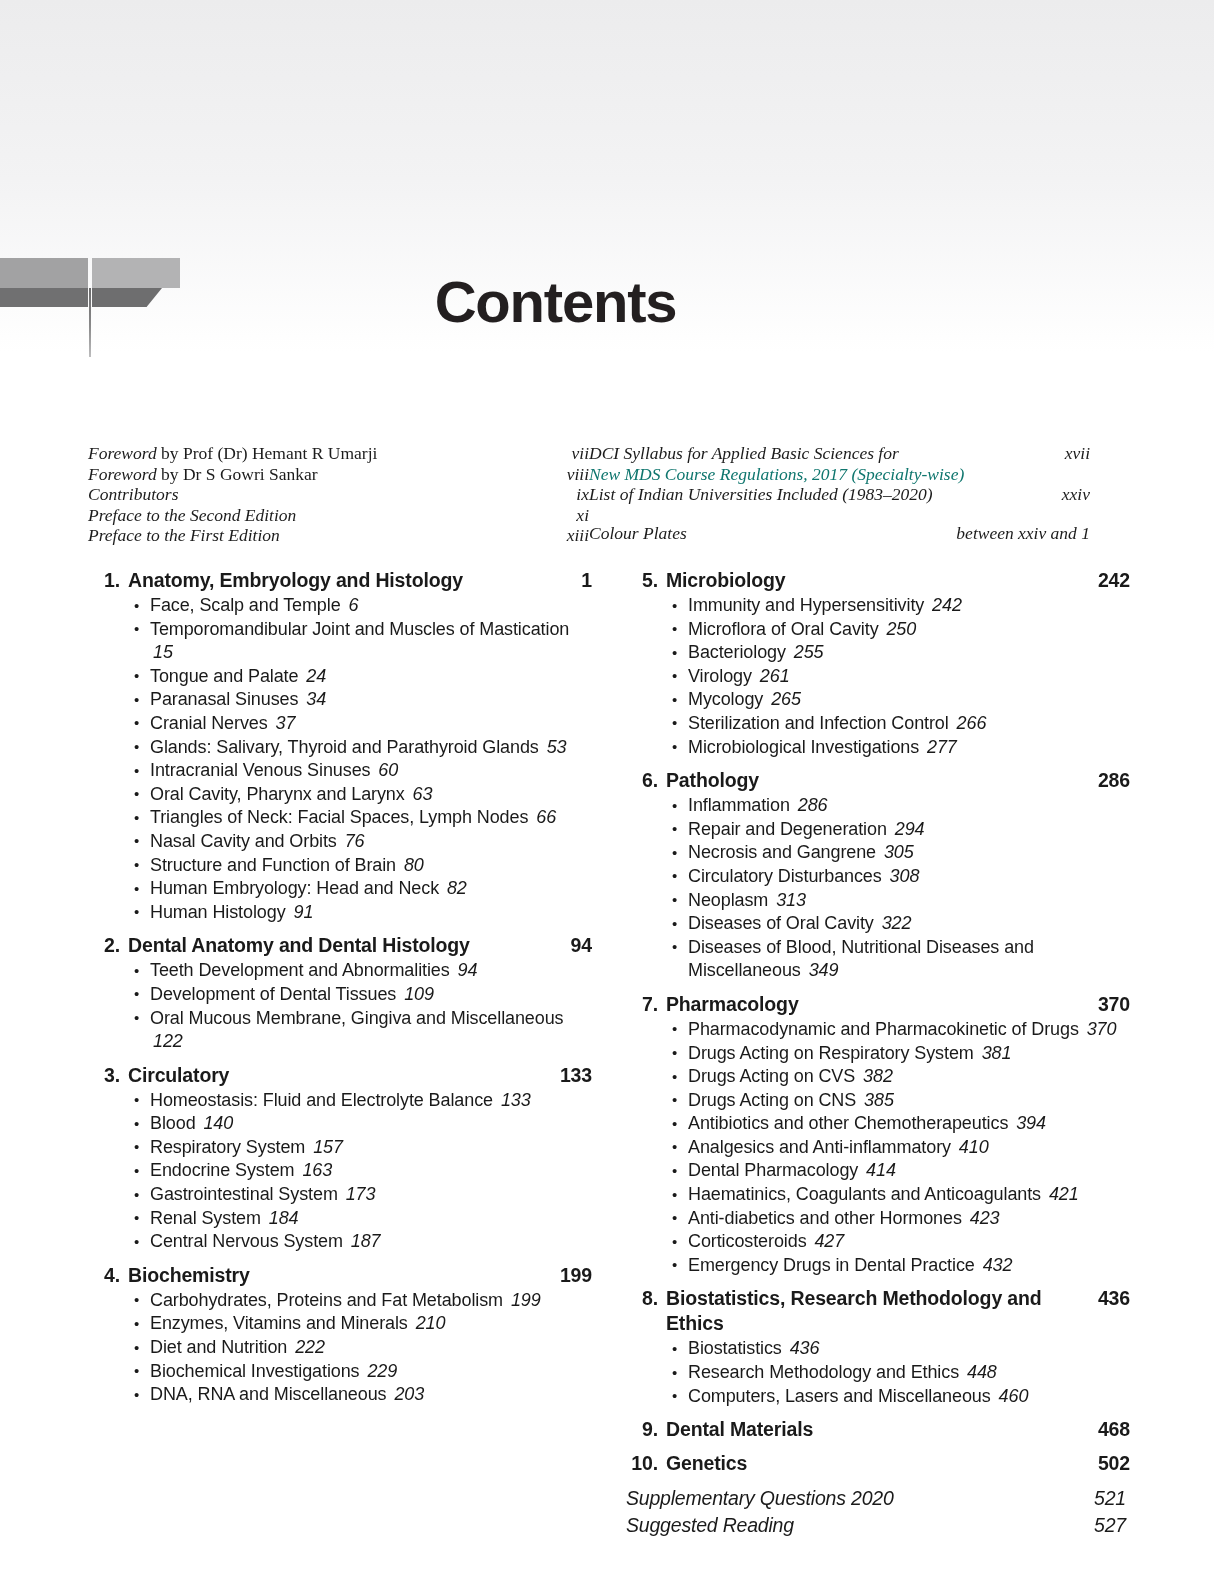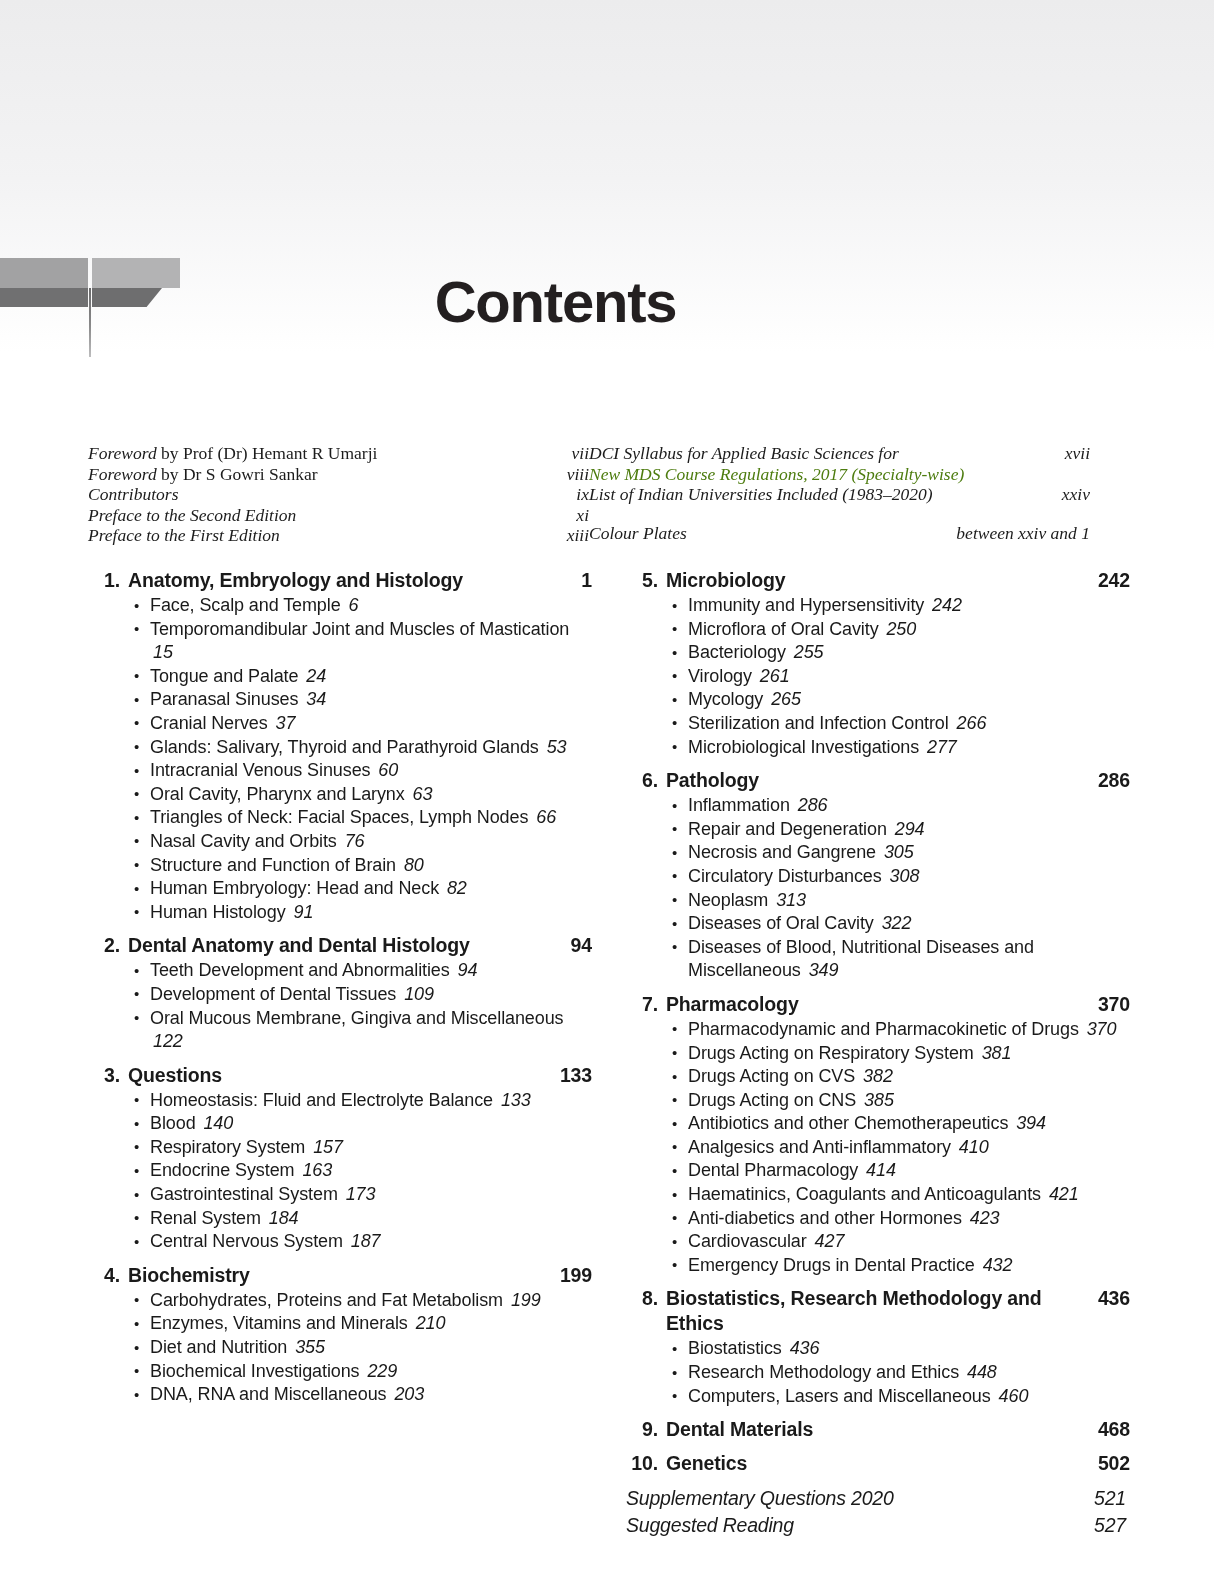--- a/index.html
+++ b/index.html
@@ -114,21 +114,21 @@
     flex: 0 0 auto;
     padding-left: 14px;
     white-space: nowrap;
     text-align: right;
   }
   .fm-cont {
     display: block;
     font-size: 17.5px;
     font-style: italic;
     line-height: 20px;
-    color: #4d7c0f;
+    color: #0f766e;
   }
 
   
   .toc {
     position: absolute;
     left: 88px;
     top: 568px;
     width: 1042px;
     display: flex;
     gap: 34px;
@@ -293,21 +293,21 @@
         </div>
         <ul class="topics">
           <li class="topic"><span>Teeth Development and Abnormalities</span> <span class="pg">94</span></li>
           <li class="topic"><span>Development of Dental Tissues</span> <span class="pg">109</span></li>
           <li class="topic"><span>Oral Mucous Membrane, Gingiva and Miscellaneous</span> <span class="pg">122</span></li>
         </ul>
       </div>
       <div class="chapter">
         <div class="chapter-head">
           <div class="ch-num">3.</div>
-          <div class="ch-title">Questions</div>
+          <div class="ch-title">Circulatory</div>
           <div class="ch-page">133</div>
         </div>
         <ul class="topics">
           <li class="topic"><span>Homeostasis: Fluid and Electrolyte Balance</span> <span class="pg">133</span></li>
           <li class="topic"><span>Blood</span> <span class="pg">140</span></li>
           <li class="topic"><span>Respiratory System</span> <span class="pg">157</span></li>
           <li class="topic"><span>Endocrine System</span> <span class="pg">163</span></li>
           <li class="topic"><span>Gastrointestinal System</span> <span class="pg">173</span></li>
           <li class="topic"><span>Renal System</span> <span class="pg">184</span></li>
           <li class="topic"><span>Central Nervous System</span> <span class="pg">187</span></li>
@@ -315,21 +315,21 @@
       </div>
       <div class="chapter">
         <div class="chapter-head">
           <div class="ch-num">4.</div>
           <div class="ch-title">Biochemistry</div>
           <div class="ch-page">199</div>
         </div>
         <ul class="topics">
           <li class="topic"><span>Carbohydrates, Proteins and Fat Metabolism</span> <span class="pg">199</span></li>
           <li class="topic"><span>Enzymes, Vitamins and Minerals</span> <span class="pg">210</span></li>
-          <li class="topic"><span>Diet and Nutrition</span> <span class="pg">355</span></li>
+          <li class="topic"><span>Diet and Nutrition</span> <span class="pg">222</span></li>
           <li class="topic"><span>Biochemical Investigations</span> <span class="pg">229</span></li>
           <li class="topic"><span>DNA, RNA and Miscellaneous</span> <span class="pg">203</span></li>
         </ul>
       </div>
     </div>
   <div class="toc-col" id="toc-right">
       <div class="chapter">
         <div class="chapter-head">
           <div class="ch-num">5.</div>
           <div class="ch-title">Microbiology</div>
@@ -370,21 +370,21 @@
         <ul class="topics">
           <li class="topic"><span>Pharmacodynamic and Pharmacokinetic of Drugs</span> <span class="pg">370</span></li>
           <li class="topic"><span>Drugs Acting on Respiratory System</span> <span class="pg">381</span></li>
           <li class="topic"><span>Drugs Acting on CVS</span> <span class="pg">382</span></li>
           <li class="topic"><span>Drugs Acting on CNS</span> <span class="pg">385</span></li>
           <li class="topic"><span>Antibiotics and other Chemotherapeutics</span> <span class="pg">394</span></li>
           <li class="topic"><span>Analgesics and Anti-inflammatory</span> <span class="pg">410</span></li>
           <li class="topic"><span>Dental Pharmacology</span> <span class="pg">414</span></li>
           <li class="topic"><span>Haematinics, Coagulants and Anticoagulants</span> <span class="pg">421</span></li>
           <li class="topic"><span>Anti-diabetics and other Hormones</span> <span class="pg">423</span></li>
-          <li class="topic"><span>Cardiovascular</span> <span class="pg">427</span></li>
+          <li class="topic"><span>Corticosteroids</span> <span class="pg">427</span></li>
           <li class="topic"><span>Emergency Drugs in Dental Practice</span> <span class="pg">432</span></li>
         </ul>
       </div>
       <div class="chapter">
         <div class="chapter-head">
           <div class="ch-num">8.</div>
           <div class="ch-title">Biostatistics, Research Methodology and Ethics</div>
           <div class="ch-page">436</div>
         </div>
         <ul class="topics">

